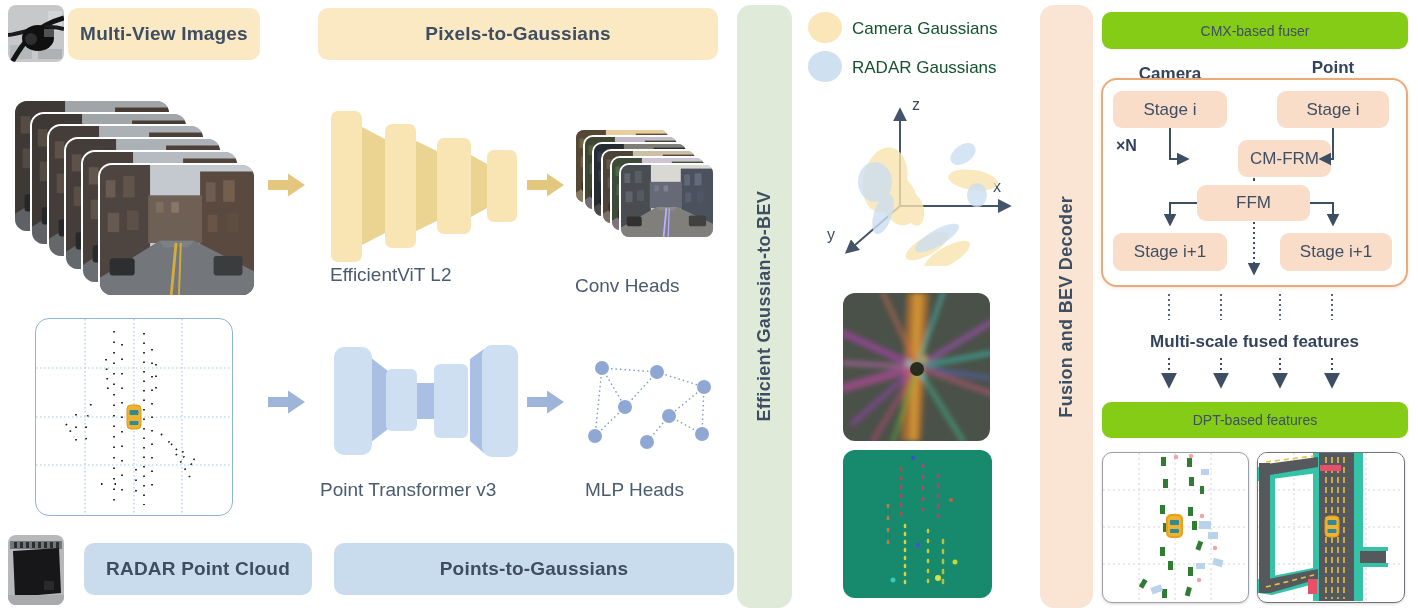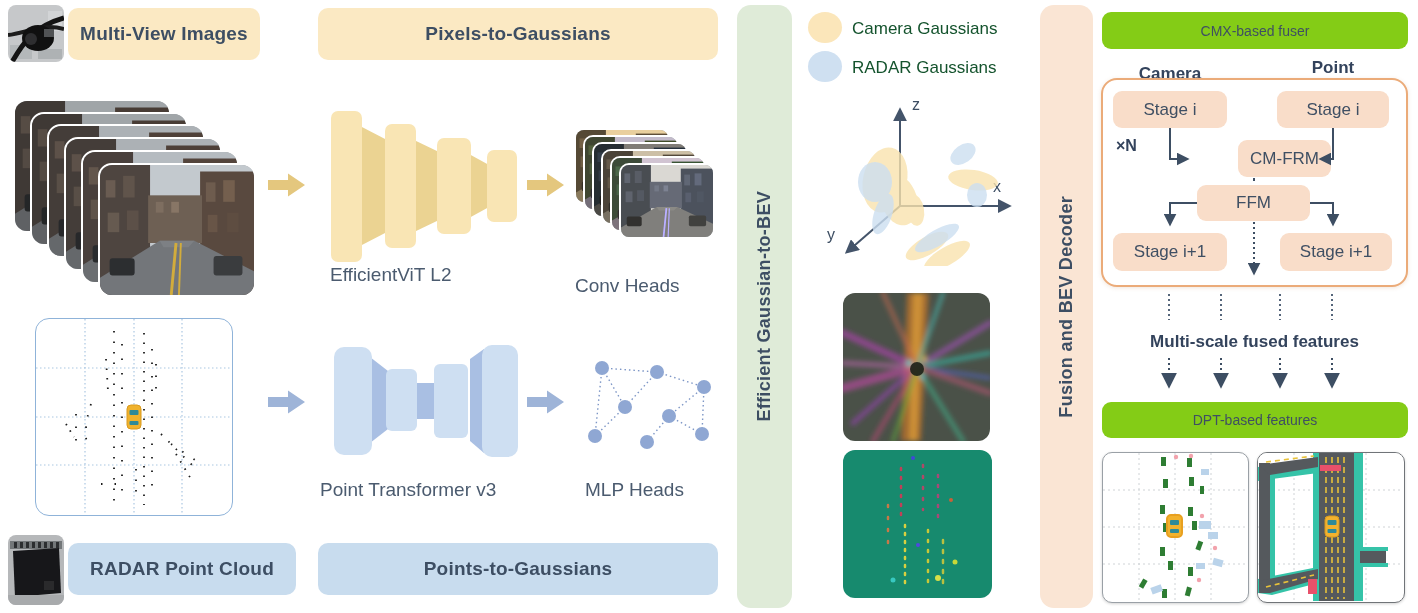--- a/index.html
+++ b/index.html
@@ -7,21 +7,21 @@
   .canvas {
     position:relative; width:1418px; height:613px; background:#ffffff;
     font-family:"Liberation Sans", sans-serif; color:#3d4e63; overflow:hidden;
   }
   .abs { position:absolute; }
   .banner {
     position:absolute; border-radius:10px; display:flex; align-items:center; justify-content:center;
     font-weight:bold; font-size:19px; color:#3d4e63; letter-spacing:.2px;
   }
   .banner.yellow { background:#fbe9c3; }
-  .banner.blue   { background:#c8dcee; }
+  .banner.blue   { background:#c8dcee;margin-left:16px; }
   .vbanner {
     position:absolute; border-radius:14px; display:flex; align-items:center; justify-content:center;
   }
   .vbanner span {
     writing-mode:vertical-rl; transform:rotate(180deg);
     font-weight:bold; font-size:18px; color:#3d4e63; letter-spacing:.3px; white-space:nowrap;
   }
   .vbanner.green  { background:#dfebd8; }
   .vbanner.orange { background:#fae5d4; }
   .shape-label {

